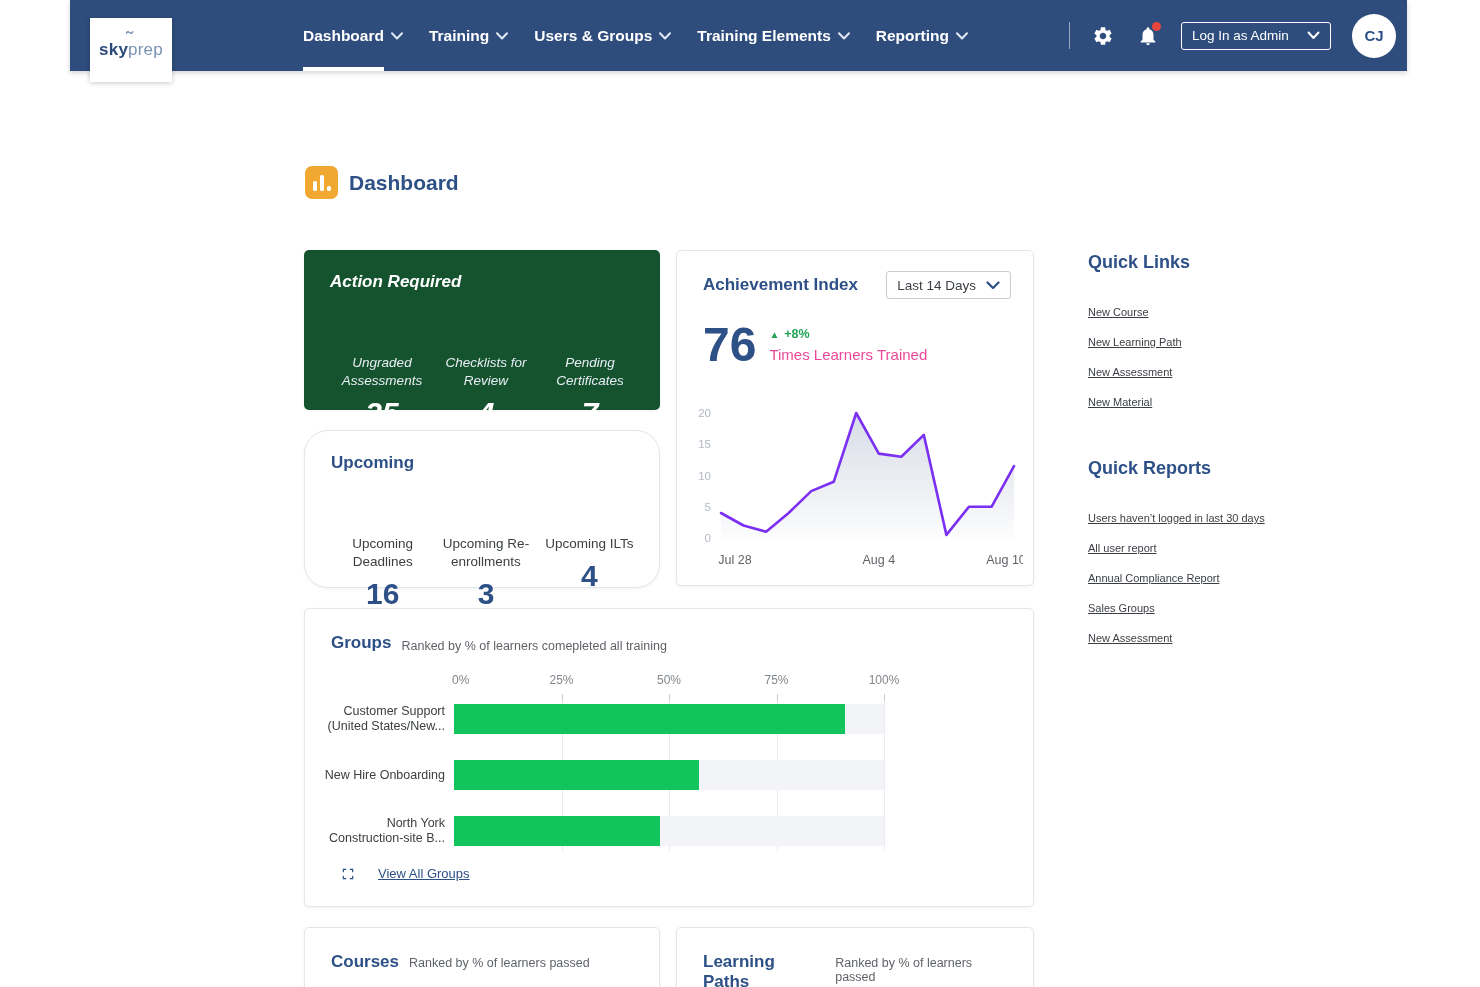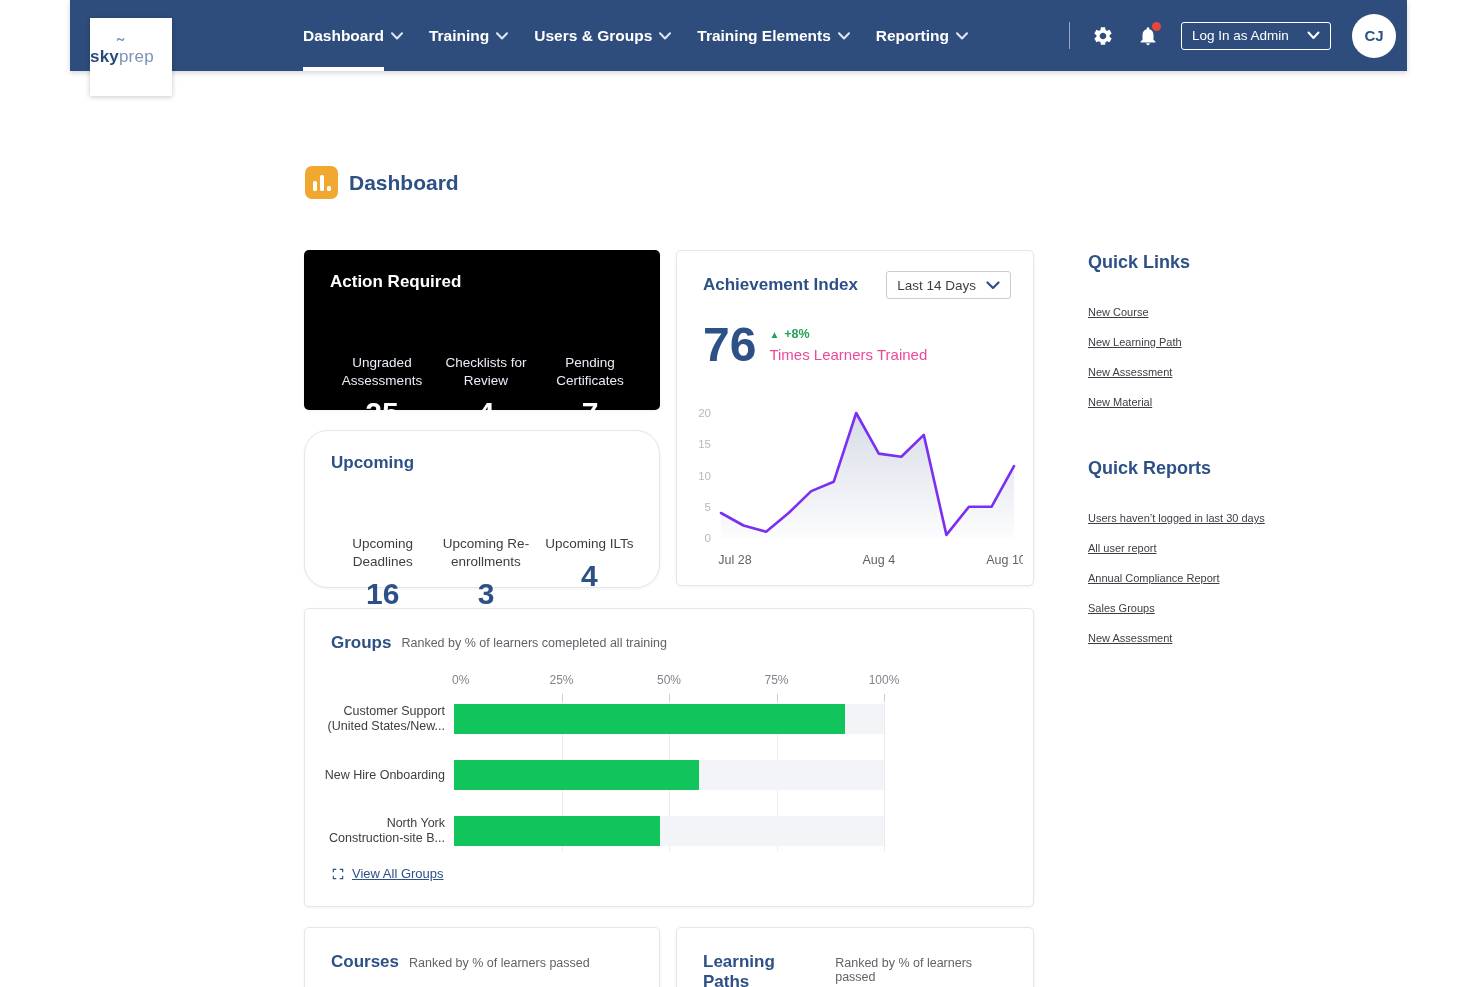--- a/index.html
+++ b/index.html
@@ -2,23 +2,23 @@
 <html><head>
 <meta charset="utf-8">
 <style>
   * { margin:0; padding:0; box-sizing:border-box; }
   html,body { width:1480px; height:987px; overflow:hidden; background:#fff;
               font-family:"Liberation Sans", sans-serif; }
 
   
   #navbar { position:absolute; left:70px; top:0; width:1337px; height:71px;
             background:#2e4d7c; box-shadow:0 2px 5px rgba(20,30,60,.18); }
-  #logo-card { position:absolute; left:20px; top:18px; width:82px; height:78px;
+  #logo-card { position:absolute; left:20px; top:18px; width:82px; height:64px;
                background:#fff; box-shadow:0 1px 5px rgba(0,0,0,.22); z-index:5;
-               display:flex; align-items:center; }
+               display:flex; align-items:center; justify-content:center; }
   #logo-text { position:relative; font-size:17px; color:#7b93b5; letter-spacing:.2px; }
   #logo-text b { color:#2b4a7a; font-weight:700; }
   #logo-tilde { position:absolute; top:-13px; left:27px; font-size:22px; color:#7b93b5; }
   #navbar-menu { position:absolute; left:233px; top:0; height:71px;
                  display:flex; align-items:stretch; gap:26px; }
   .nav-item { position:relative; display:flex; align-items:center; gap:7px;
               color:#fff; font-size:15.5px; font-weight:700; cursor:pointer; }
   .nav-item.active::after { content:""; position:absolute; left:0; bottom:0;
               width:calc(100% - 19px); height:4px; background:#fff; }
   .chev { flex:0 0 auto; }
@@ -42,21 +42,21 @@
   #page-header-icon { width:33px; height:33px; background:#f0a830; border-radius:7px;
                       display:flex; align-items:flex-end; justify-content:center;
                       gap:3px; padding-bottom:8px; }
   #page-header-icon i { display:block; width:4px; background:#fff; border-radius:1.5px; }
   #page-title { font-size:21px; font-weight:700; color:#2d5086; }
 
   
   .card { position:absolute; background:#fff; border:1px solid #e3e6eb;
           border-radius:5px; box-shadow:0 1px 3px rgba(20,30,50,.06); }
   .card-title { font-size:17px; font-weight:700; color:#2d5086; }
-  .card.dark { background:#000000; border:none; }
+  .card.dark { background:#14532d; border:none;font-style:italic; }
   .card.dark .card-title { color:#fff; }
 
   #card-action { left:304px; top:250px; width:356px; height:160px; padding:22px 18px 0 26px; }
   #card-upcoming { left:304px; top:430px; width:356px; height:158px; padding:22px 18px 0 26px;border-radius:24px; }
   .stats-row { display:flex; margin-top:18px; }
   .stat { flex:1; text-align:center; padding:0 4px;margin-top:44px; }
   .stat-label { font-size:13.5px; line-height:18px; color:#3c4043; }
   .card.dark .stat-label { color:#e9eef6; }
   .stat-value { margin-top:6px; font-size:30px; font-weight:700; color:#2d5086; }
   .card.dark .stat-value { color:#fff; }
@@ -70,34 +70,34 @@
   #ach-value { font-size:48px; font-weight:700; color:#2d5086; line-height:48px; }
   #ach-meta { margin-left:13px; padding-top:6px; }
   #ach-delta { display:flex; align-items:center; gap:5px; font-size:12.5px;
                font-weight:700; color:#23a455; }
   #triangle-up { font-size:10px; color:#23a455; }
   #ach-caption { margin-top:5px; font-size:15px; color:#ec4899; }
   #ach-chart { position:absolute; left:12px; top:150px; }
 
   
   #card-groups { left:304px; top:608px; width:730px; height:299px; }
-  #groups-head { position:absolute; left:26px; top:24px; display:flex; align-items:center; gap:10px; }
+  #groups-head { position:absolute; left:26px; top:24px; display:flex; align-items:flex-end; gap:10px; }
   .card-subtitle { font-size:12.5px; color:#5f6368; }
   #gc-labels { position:absolute; left:18px; top:64px; width:122px; }
   .gc-label { position:absolute; right:0; width:122px; text-align:right;
               font-size:12.5px; line-height:15px; color:#3c4043; }
   #gc-plot { position:absolute; left:149px; top:64px; width:440px; height:180px; }
   .gc-tick-label { position:absolute; top:0; font-size:12px; color:#80868b; transform:translateX(-50%); }
   .gc-tick-label.first { transform:none; }
   .gc-tick-mark { position:absolute; top:21px; width:1px; height:7px; background:#c9cdd3; }
   .gc-grid { position:absolute; top:28px; width:1px; height:150px; background:#e9ebef; }
   .gc-track { position:absolute; left:0; width:430px; height:30px; background:#f2f4f7; }
   .gc-bar { height:100%; background:#12c45c; }
-  #view-all { position:absolute; left:26px; top:257px; display:flex; align-items:flex-end;
-              gap:7px; cursor:pointer; }
+  #view-all { position:absolute; left:36px; top:257px; display:flex; align-items:flex-end;
+              gap:23px; cursor:pointer; }
   #view-all span { font-size:13px; color:#2d5086; text-decoration:underline; }
 
   
   #card-courses { left:304px; top:927px; width:356px; height:75px; padding:24px 18px 0 26px; }
   #card-lpaths  { left:676px; top:927px; width:358px; height:75px; padding:24px 18px 0 26px; }
   .title-row { display:flex; align-items:baseline; gap:10px; }
 
   
   #right-col { position:absolute; left:1088px; top:252px; width:280px; }
   .section-title { font-size:18px; font-weight:700; color:#2d5086; }

